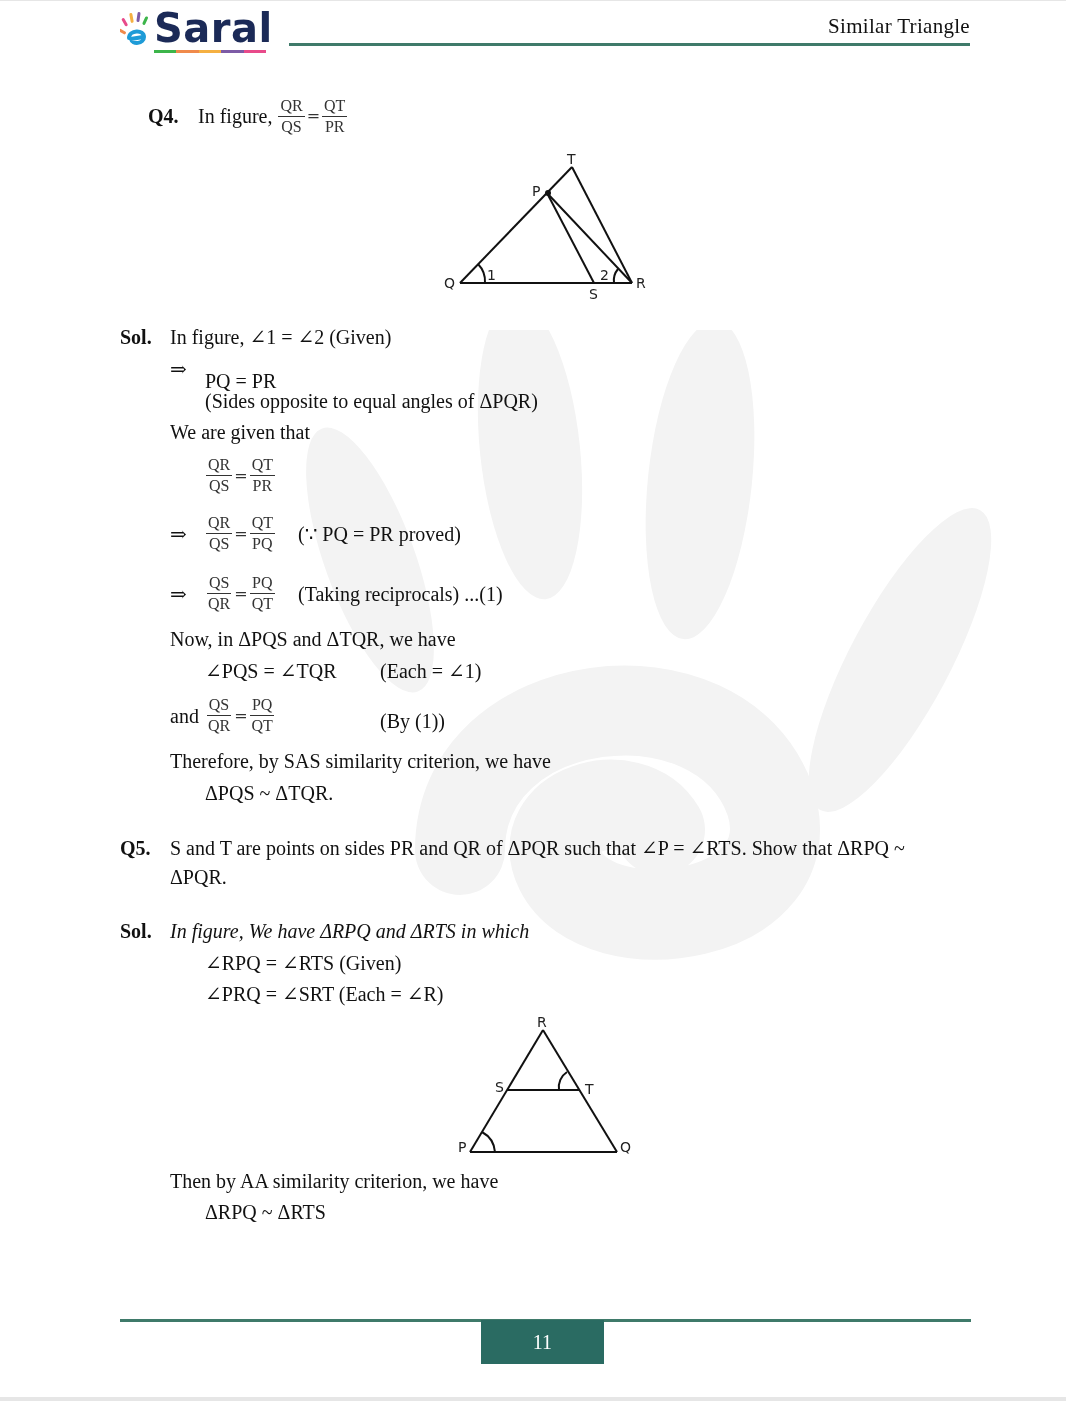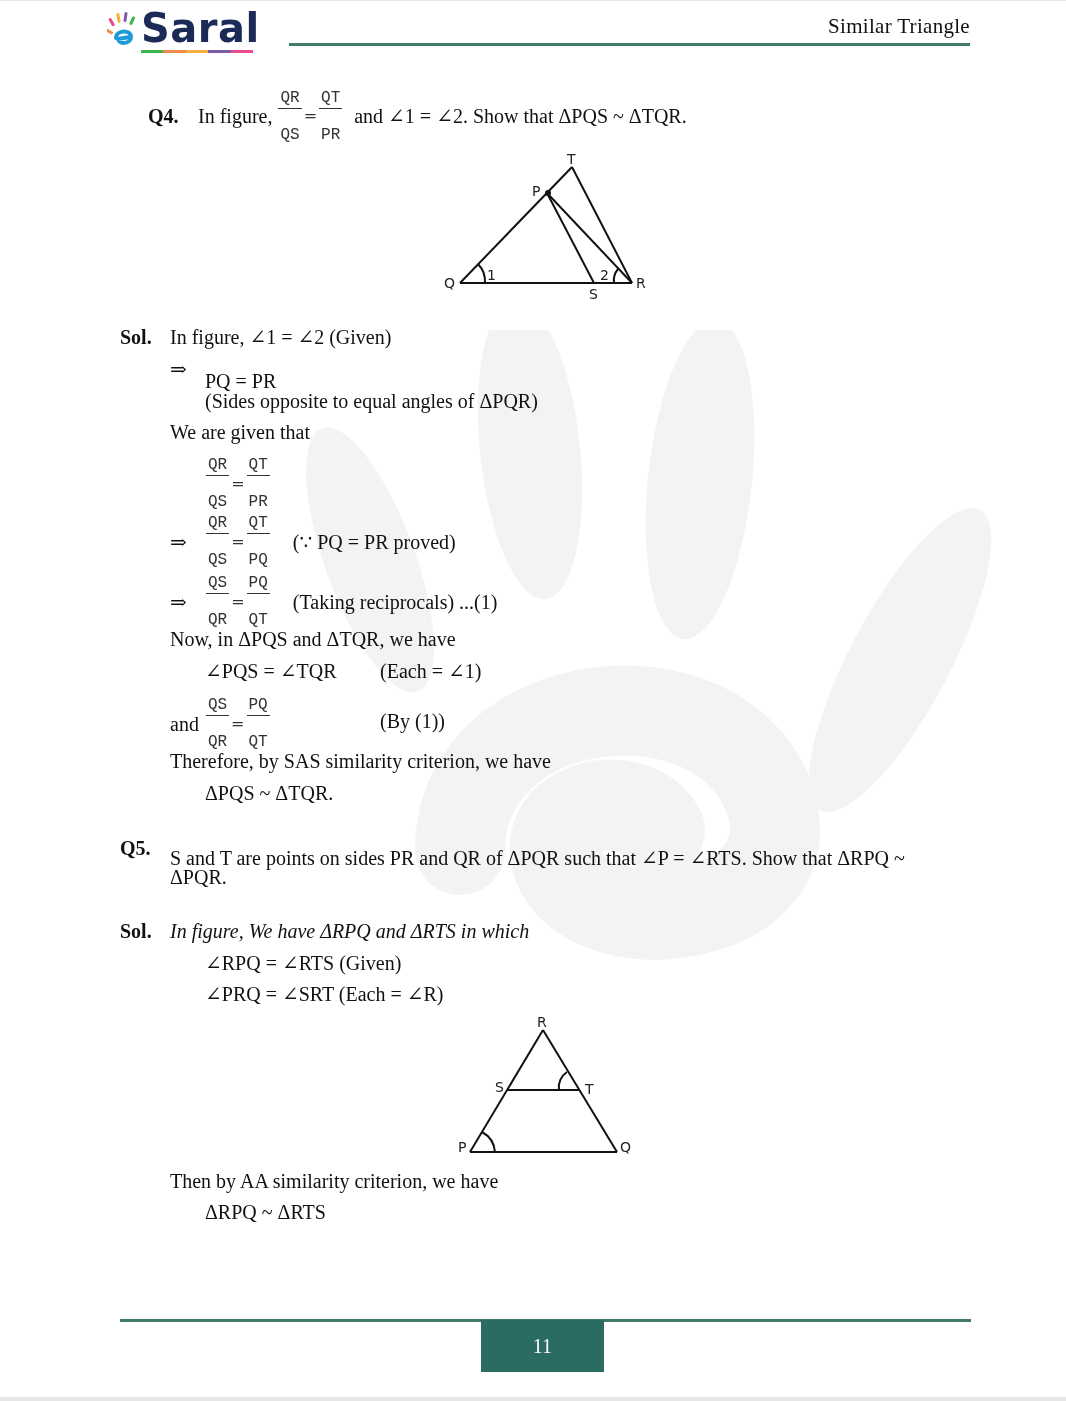--- a/index.html
+++ b/index.html
@@ -1,39 +1,39 @@
 <!DOCTYPE html>
 <html><head>
 <meta charset="utf-8">
 <style>
   html, body { margin:0; padding:0; background:#ffffff; }
   body { width:1066px; height:1401px; position:relative; overflow:hidden;
          font-family:"Liberation Serif", "DejaVu Serif", serif; color:#111; }
   .abs { position:absolute; }
   .watermark { position:absolute; left:300px; top:330px; width:700px; height:760px; pointer-events:none; }
   
-  .logo { left:107px; top:6px; height:44px; display:flex; align-items:flex-end; }
+  .logo { left:120px; top:6px; height:44px; display:flex; align-items:flex-end; }
   .logo-word { font-family:"DejaVu Sans", sans-serif; font-weight:bold; font-size:40px; color:#1b2a57; letter-spacing:0.5px; line-height:44px; }
   .logo-bar { position:absolute; left:34px; top:44px; height:3px; width:112px; display:flex; }
   .logo-bar span { flex:1; height:3px; }
   .header-rule { left:289px; top:43px; width:681px; height:3px; background:#3f7a6a; }
   .header-title { right:96px; top:14px; font-size:21px; letter-spacing:0.3px; }
   
   .line { position:absolute; font-size:20px; line-height:24px; white-space:nowrap; }
   .bold { font-weight:bold; }
   .frac { display:inline-flex; flex-direction:column; align-items:center; vertical-align:middle;
-          font-family:Liberation Mono, monospace; font-size:16px; line-height:20px; color:#333; margin:0 1px;gap:16px; }
+          font-family:Liberation Serif, serif; font-size:16px; line-height:20px; color:#333; margin:0 1px; }
   .frac .num { border-bottom:1.5px solid #333; padding:0 2px; }
   .frac .den { padding:0 2px; }
   .eq { font-family:"DejaVu Sans", sans-serif; font-size:16px; vertical-align:middle; margin:0 1px; color:#333; }
   .fig { position:absolute; }
   .fig text { font-family:"DejaVu Sans", sans-serif; font-size:14px; fill:#222; }
   
   .footer-rule { left:120px; top:1319px; width:851px; height:3px; background:#3f7a6a; }
-  .page-num { left:481px; top:1320px; width:123px; height:52px; background:#2a6b62; color:#fff;
+  .page-num { left:481px; top:1320px; width:123px; height:44px; background:#2a6b62; color:#fff;
               font-size:20px; display:flex; align-items:center; justify-content:center; }
   .bottom-strip { left:0; top:1397px; width:1066px; height:4px; background:#e6e6e6; }
   .top-strip { left:0; top:0; width:1066px; height:1px; background:#e6e6e6; }
 </style>
 </head>
 <body>
 
 <div class="abs top-strip"></div>
 
 <svg class="watermark" viewBox="0 0 700 760">
@@ -72,21 +72,20 @@
   <span>In figure,</span>&nbsp;
   <span class="frac">
       <span class="num">QR</span>
       <span class="den">QS</span>
     </span>
   <span class="eq">=</span>
   <span class="frac">
       <span class="num">QT</span>
       <span class="den">PR</span>
     </span>&nbsp;
-  <span style="margin-left:6px;">and ∠1 = ∠2. Show that ΔPQS ~ ΔTQR.</span>
 </div>
 
 <svg class="fig" style="left:440px; top:150px;" width="220" height="150" viewBox="0 0 220 150">
   <g stroke="#111" stroke-width="2" fill="none">
     <line x1="20" y1="133" x2="192" y2="133"></line>
     <line x1="20" y1="133" x2="132" y2="17"></line>
     <line x1="132" y1="17" x2="192" y2="133"></line>
     <line x1="107" y1="43" x2="154" y2="133"></line>
     <line x1="107" y1="43" x2="192" y2="133"></line>
     <path d="M45 133 A25 25 0 0 0 38 114"></path>
@@ -164,21 +163,21 @@
       <span class="num">PQ</span>
       <span class="den">QT</span>
     </span>
 </div>
 <div class="line" style="left:380px; top:709px;">(By (1))</div>
 
 <div class="line" style="left:170px; top:749px;">Therefore, by SAS similarity criterion, we have</div>
 <div class="line" style="left:205px; top:781px;">ΔPQS ~ ΔTQR.</div>
 
 <div class="line bold" style="left:120px; top:836px;">Q5.</div>
-<div class="line" style="left:170px; top:836px;margin-top:10px;">S and T are points on sides PR and QR of ΔPQR such that ∠P = ∠RTS. Show that ΔRPQ ~</div>
+<div class="line" style="left:170px; top:836px;">S and T are points on sides PR and QR of ΔPQR such that ∠P = ∠RTS. Show that ΔRPQ ~</div>
 <div class="line" style="left:170px; top:865px;">ΔPQR.</div>
 
 <div class="line bold" style="left:120px; top:919px;">Sol.</div>
 <div class="line" style="left:170px; top:919px;font-style:italic;">In figure, We have ΔRPQ and ΔRTS in which</div>
 <div class="line" style="left:205px; top:951px;">∠RPQ = ∠RTS (Given)</div>
 <div class="line" style="left:205px; top:982px;">∠PRQ = ∠SRT (Each = ∠R)</div>
 
 <svg class="fig" style="left:455px; top:1012px;" width="190" height="145" viewBox="0 0 190 145">
   <g stroke="#111" stroke-width="2" fill="none">
     <line x1="88" y1="18" x2="15" y2="140"></line>

